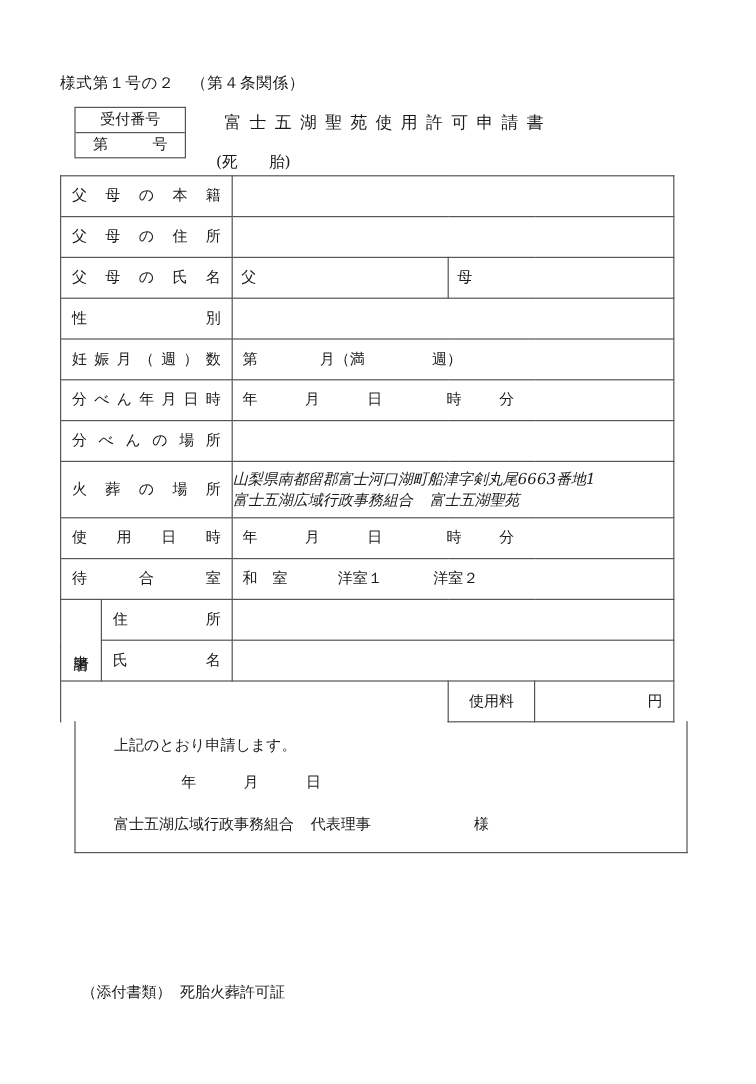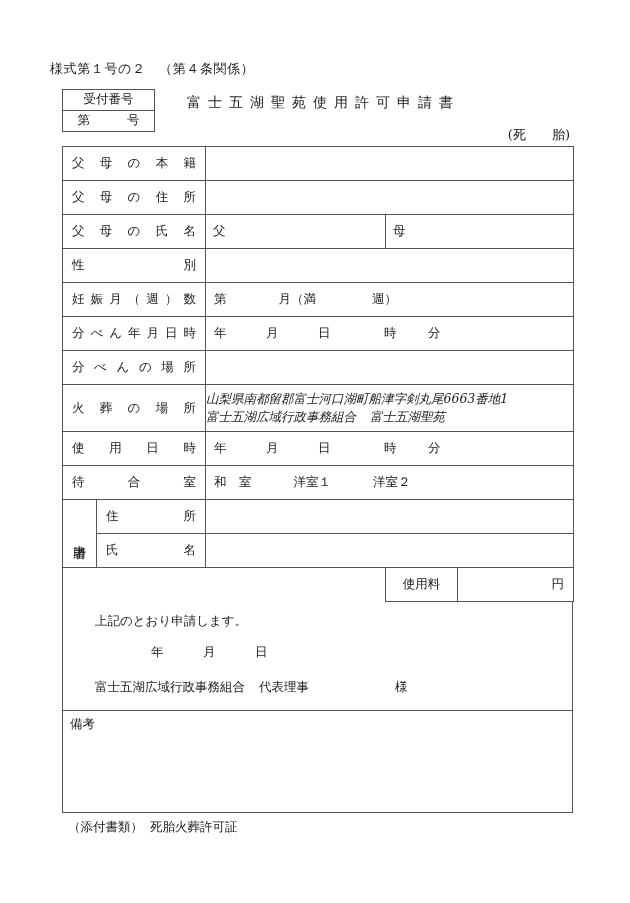--- a/index.html
+++ b/index.html
@@ -66,29 +66,29 @@
     font-size: 14px;
     letter-spacing: 7px;
     text-indent: 7px;
     white-space: nowrap;
   }
   .title-sub {
     position: absolute;
     left: 180px;
     top: 126px;
     width: 390px;
-    text-align: right;
+    text-align: left;
     font-size: 13px;
     white-space: nowrap;
   }
   .title-sub .gap { display: inline-block; width: 26px; }
   
   .main-table {
     position: absolute;
-    left: 62px;
+    left: 50px;
     top: 146px;
     width: 511px;
     border-collapse: collapse;
     table-layout: fixed;
     padding-left: 24px;
   }
   .main-table td {
     border: 1px solid #555;
     font-size: 12.5px;
     padding: 0;
@@ -365,21 +365,18 @@
   <div class="decl" id="decl-block" style="top: 601px;">
     <div class="decl-line1">上記のとおり申請します。</div>
     <div class="decl-date">
       <span class="g"><span>年</span></span><span class="g"><span>月</span></span><span>日</span>
     </div>
     <div class="decl-addr">
       <span>富士五湖広域行政事務組合</span><span class="g1"></span><span>代表理事</span><span class="g2"></span><span>様</span>
     </div>
   </div>
 
-  <div class="remarks" id="remarks-block" style="top: 710px; height: 103px;">
-    <div class="remarks-label">備考</div>
-  </div>
 
   <div class="footer-note">
     <span>（添付書類）</span><span class="g"></span><span>死胎火葬許可証</span>
   </div>
 
 </div>
 
 </body></html>

